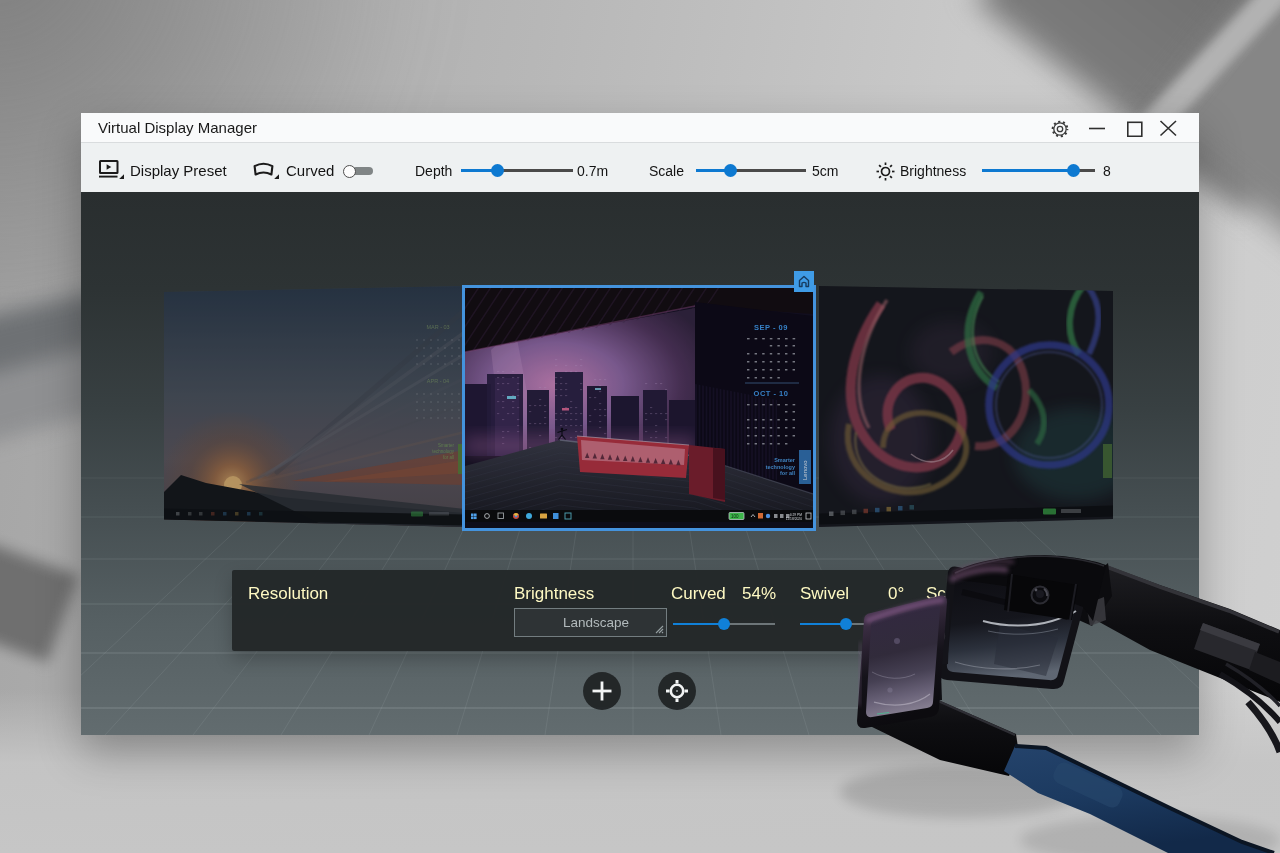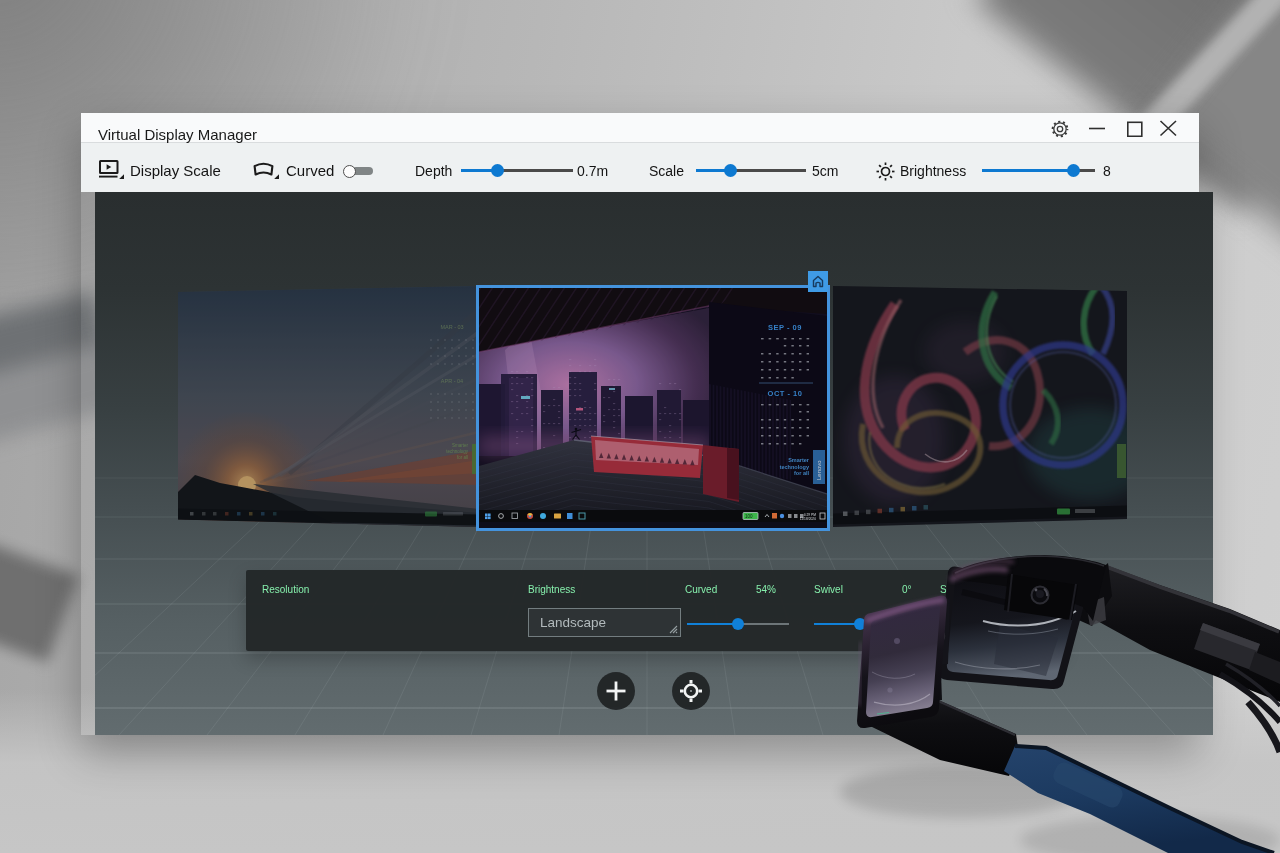--- a/index.html
+++ b/index.html
@@ -19,34 +19,34 @@
      background:#b2b2b2;}
   #bg-bl{left:-34px;top:556px;width:100px;height:92px;transform:rotate(20deg);filter:blur(7px);
      background:#6f6f6f;}
   #bg-bottom{left:0;top:690px;width:1280px;height:163px;filter:none;
      background:linear-gradient(180deg,rgba(192,192,192,0) 0%,rgba(197,197,197,.95) 45%,#c6c6c6 100%);}
 
   #win{position:absolute;left:81px;top:113px;width:1118px;height:622px;
        box-shadow:0 18px 40px rgba(0,0,0,.28);}
   #titlebar{position:absolute;left:0;top:0;width:1118px;height:29px;background:#f9fafb;
        border-bottom:1px solid #d9dcde;}
-  #titlebar .t{position:absolute;left:17px;top:6px;font-size:15px;color:#191919;margin-top:7px;}
+  #titlebar .t{position:absolute;left:17px;top:6px;font-size:15px;color:#191919;}
   #titlebar svg{display:block;}
   #toolbar{position:absolute;left:0;top:30px;width:1118px;height:49px;background:#eef1f2;}
   .tbitem{position:absolute;top:0;height:55px;display:flex;align-items:center;color:#141414;font-size:15px;}
   .tblabel{font-size:14px;color:#141414;}
   .slider{position:absolute;top:26.2px;height:3px;}
   .slider .blue{position:absolute;left:0;top:0;height:2.6px;background:#0d79d1;}
   .slider .gray{position:absolute;top:0;height:2.6px;background:#4a4a4a;right:0;}
   .slider .knob{position:absolute;top:-5.2px;width:13px;height:13px;border-radius:50%;background:#0d79d1;}
-  #content{position:absolute;left:14px;top:79px;width:1034px;height:543px;background:#2c3233;}
+  #content{position:absolute;left:0;top:79px;width:1034px;height:543px;background:#2c3233;text-align:center;}
 
   #panel{position:absolute;left:151px;top:378px;width:816px;height:81px;
      background:rgba(35,39,40,.97);border-radius:2px;color:#e9ecec;box-shadow:0 8px 18px rgba(0,0,0,.22);}
-  .plabel{position:absolute;top:14px;font-size:10px;color:#86efac;}
+  .plabel{position:absolute;top:14px;font-size:17px;color:#fef9c3;}
   .pdrop{position:absolute;top:38px;height:29px;border:1px solid #737d80;background:#2e3335;
      color:#b2babc;font-size:13.5px;line-height:27px;padding-left:11px;box-sizing:border-box;}
   .pdrop svg{position:absolute;right:2px;bottom:2px;}
   .pslider{position:absolute;top:52.5px;height:3px;}
   .pslider .blue{position:absolute;left:0;top:0;height:2.4px;background:#1080d8;}
   .pslider .gray{position:absolute;top:0;height:2.4px;background:#6d7578;right:0;}
   .pslider .knob{position:absolute;top:-4.8px;width:12px;height:12px;border-radius:50%;background:#1080d8;}
   .rbtn{position:absolute;width:38px;height:38px;border-radius:50%;background:rgba(30,34,35,.92);}
 </style>
 </head>
@@ -78,21 +78,21 @@
         <path d="M1.5 1 L17 15.5 M17 1 L1.5 15.5" stroke="#2f2f2f" stroke-width="1.6"></path>
       </svg>
     </div>
     <div id="toolbar">
       <svg style="position:absolute;left:18px;top:17px" width="27" height="22" viewBox="0 0 27 22">
         <rect x="1" y="1" width="17.5" height="12" fill="none" stroke="#1b1b1b" stroke-width="2" rx="0.5"></rect>
         <path d="M7.6 4.3 L12.3 7 L7.6 9.7 Z" fill="#1b1b1b"></path>
         <line x1="0" y1="16.6" x2="18.5" y2="16.6" stroke="#1b1b1b" stroke-width="1.9"></line>
         <path d="M25 14.2 L25 19 L20.2 19 Z" fill="#1b1b1b"></path>
       </svg>
-      <div class="tbitem" style="left:49px">Display Scale</div>
+      <div class="tbitem" style="left:49px">Display Preset</div>
       <svg style="position:absolute;left:172px;top:18px" width="28" height="20" viewBox="0 0 28 20">
         <path d="M2.6 13.5 L1.6 5.2 Q10.5 0.4 19.4 5.2 L18.4 13.5 Q10.5 9.4 2.6 13.5 Z" fill="none" stroke="#1b1b1b" stroke-width="2.1" stroke-linejoin="round"></path>
         <path d="M26 13.2 L26 18 L21.2 18 Z" fill="#1b1b1b"></path>
       </svg>
       <div class="tbitem" style="left:205px">Curved</div>
       <div style="position:absolute;left:262px;top:22.5px;width:30px;height:11px;">
         <div style="position:absolute;left:9px;top:1.5px;width:21px;height:8px;border-radius:4px;background:#808586"></div>
         <div style="position:absolute;left:0;top:-1px;width:13px;height:13px;border-radius:50%;background:#fdfdfd;border:1.6px solid #4f4f4f;box-sizing:border-box"></div>
       </div>
       <div class="tbitem tblabel" style="left:334px">Depth</div>

